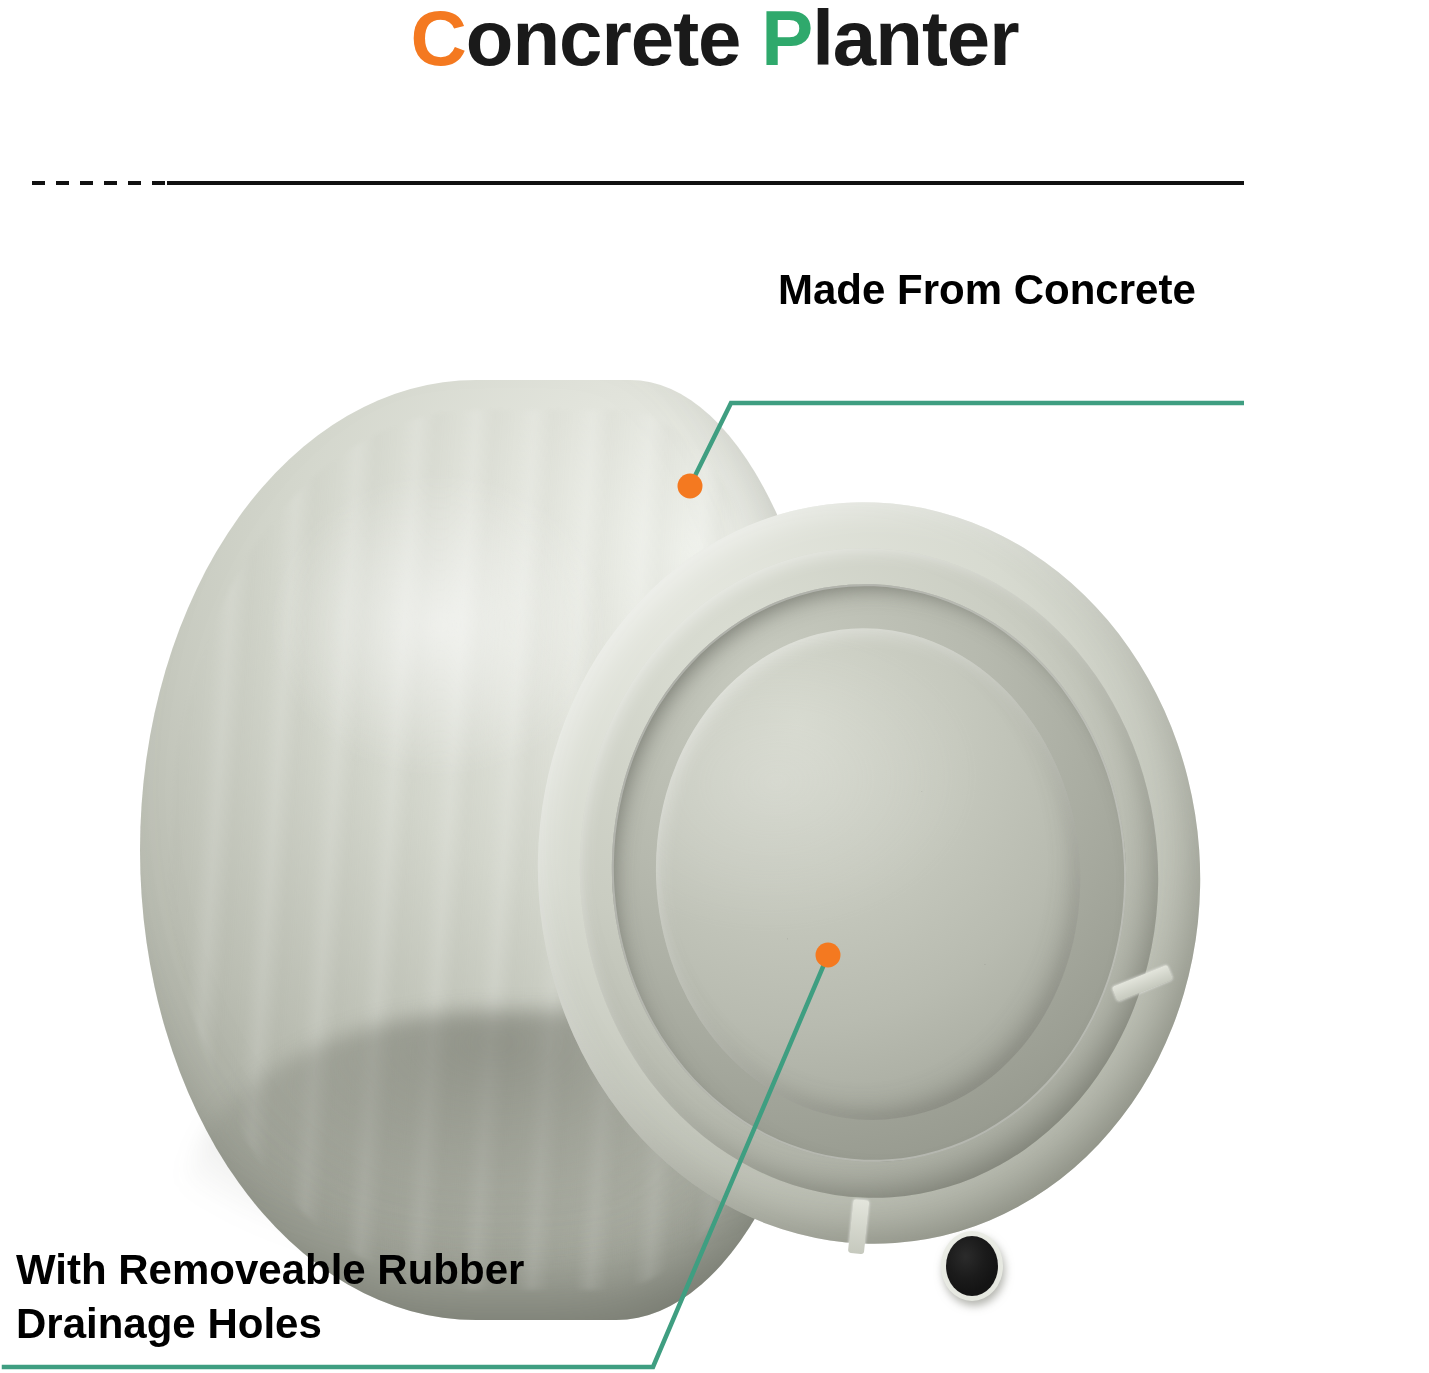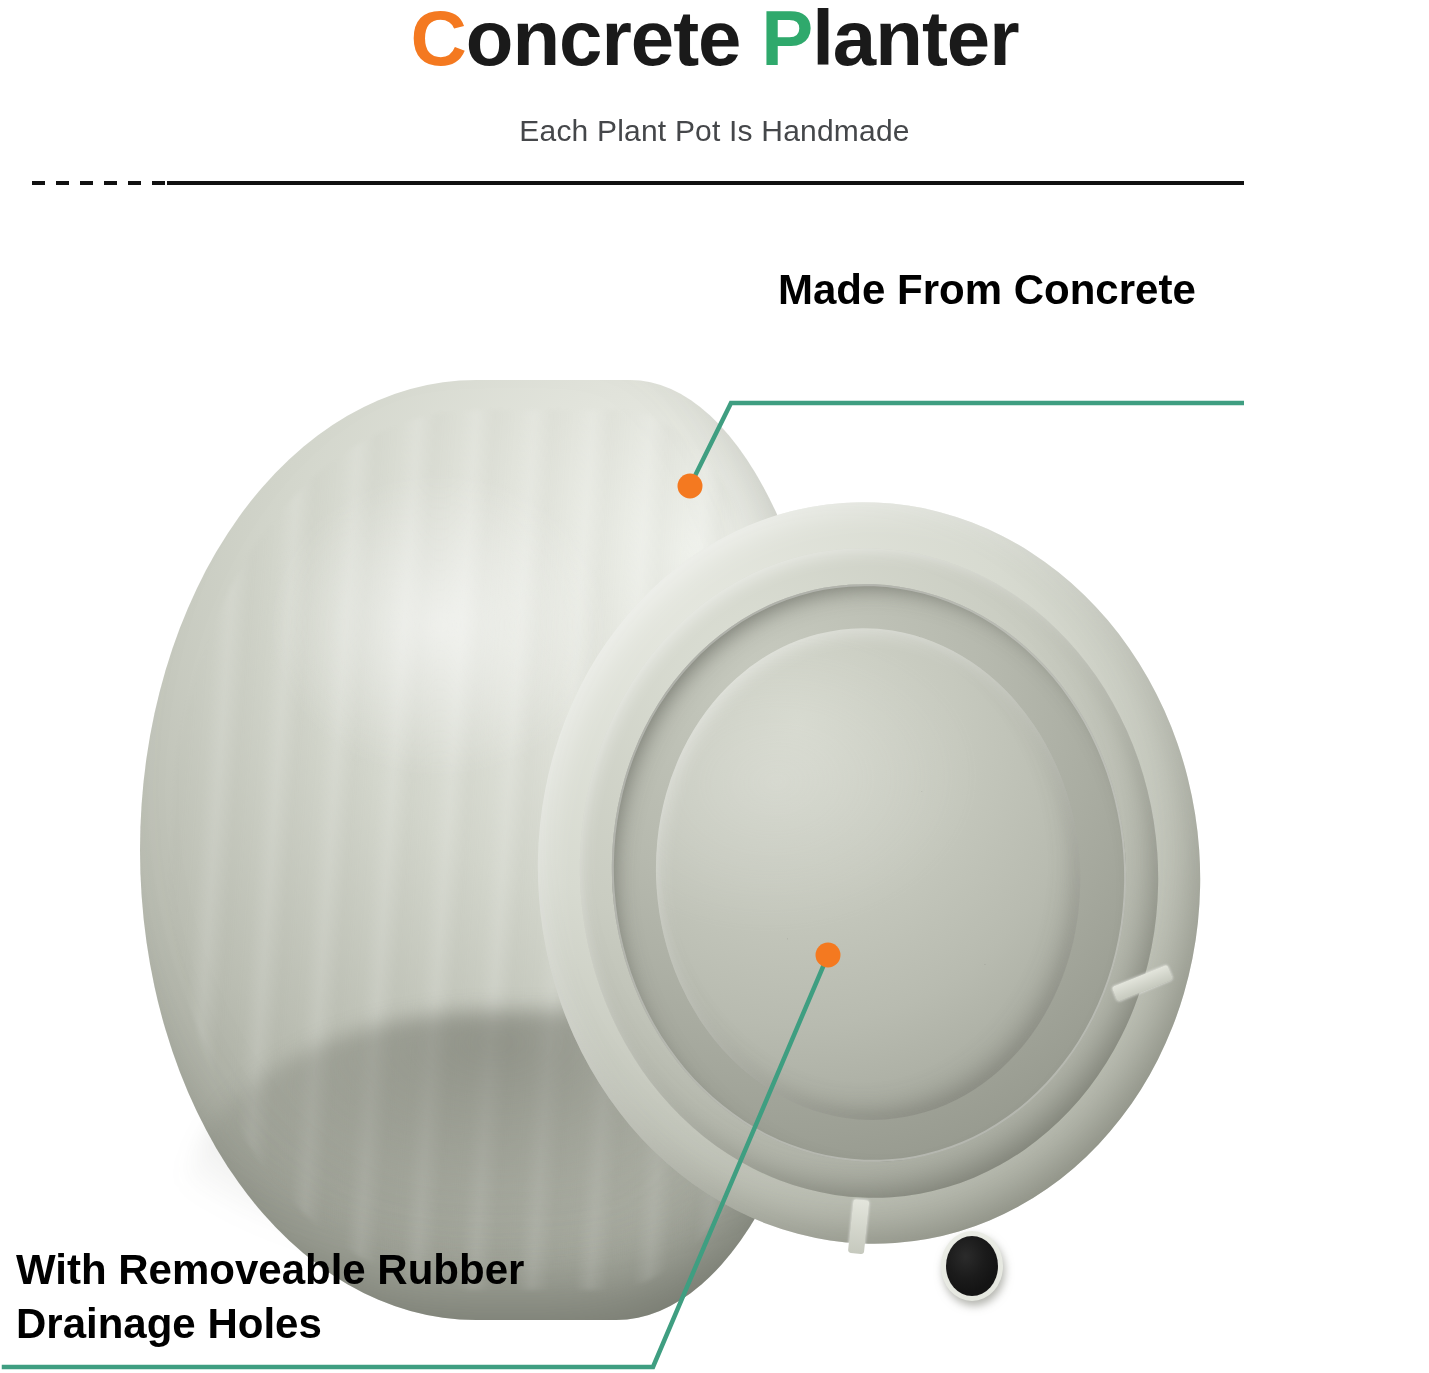--- a/index.html
+++ b/index.html
@@ -289,21 +289,20 @@
   }
 </style>
 </head>
 <body>
 
 <div id="page">
 
   <div id="header-block">
     <div id="page-title"><span class="accent-c" style="color: rgb(244, 121, 32);">C</span><span>oncrete </span><span class="accent-p" style="color: rgb(47, 169, 108);">P</span><span>lanter</span></div>
 
-    <div id="page-subtitle">Each Plant Pot Is Handmade</div>
 
     <div id="divider">
       <div class="seg dash-left" style="background-image: repeating-linear-gradient(to right, rgb(17, 17, 17) 0px, rgb(17, 17, 17) 13px, transparent 13px, transparent 24px);"></div>
       <div class="seg solid-mid" style="background: rgb(17, 17, 17);"></div>
       <div class="seg dash-right" style="background-image: repeating-linear-gradient(to right, rgb(17, 17, 17) 0px, rgb(17, 17, 17) 13px, transparent 13px, transparent 24px);"></div>
     </div>
   </div>
 
   <div id="photo-stage">
     <div class="pot-wrap">

